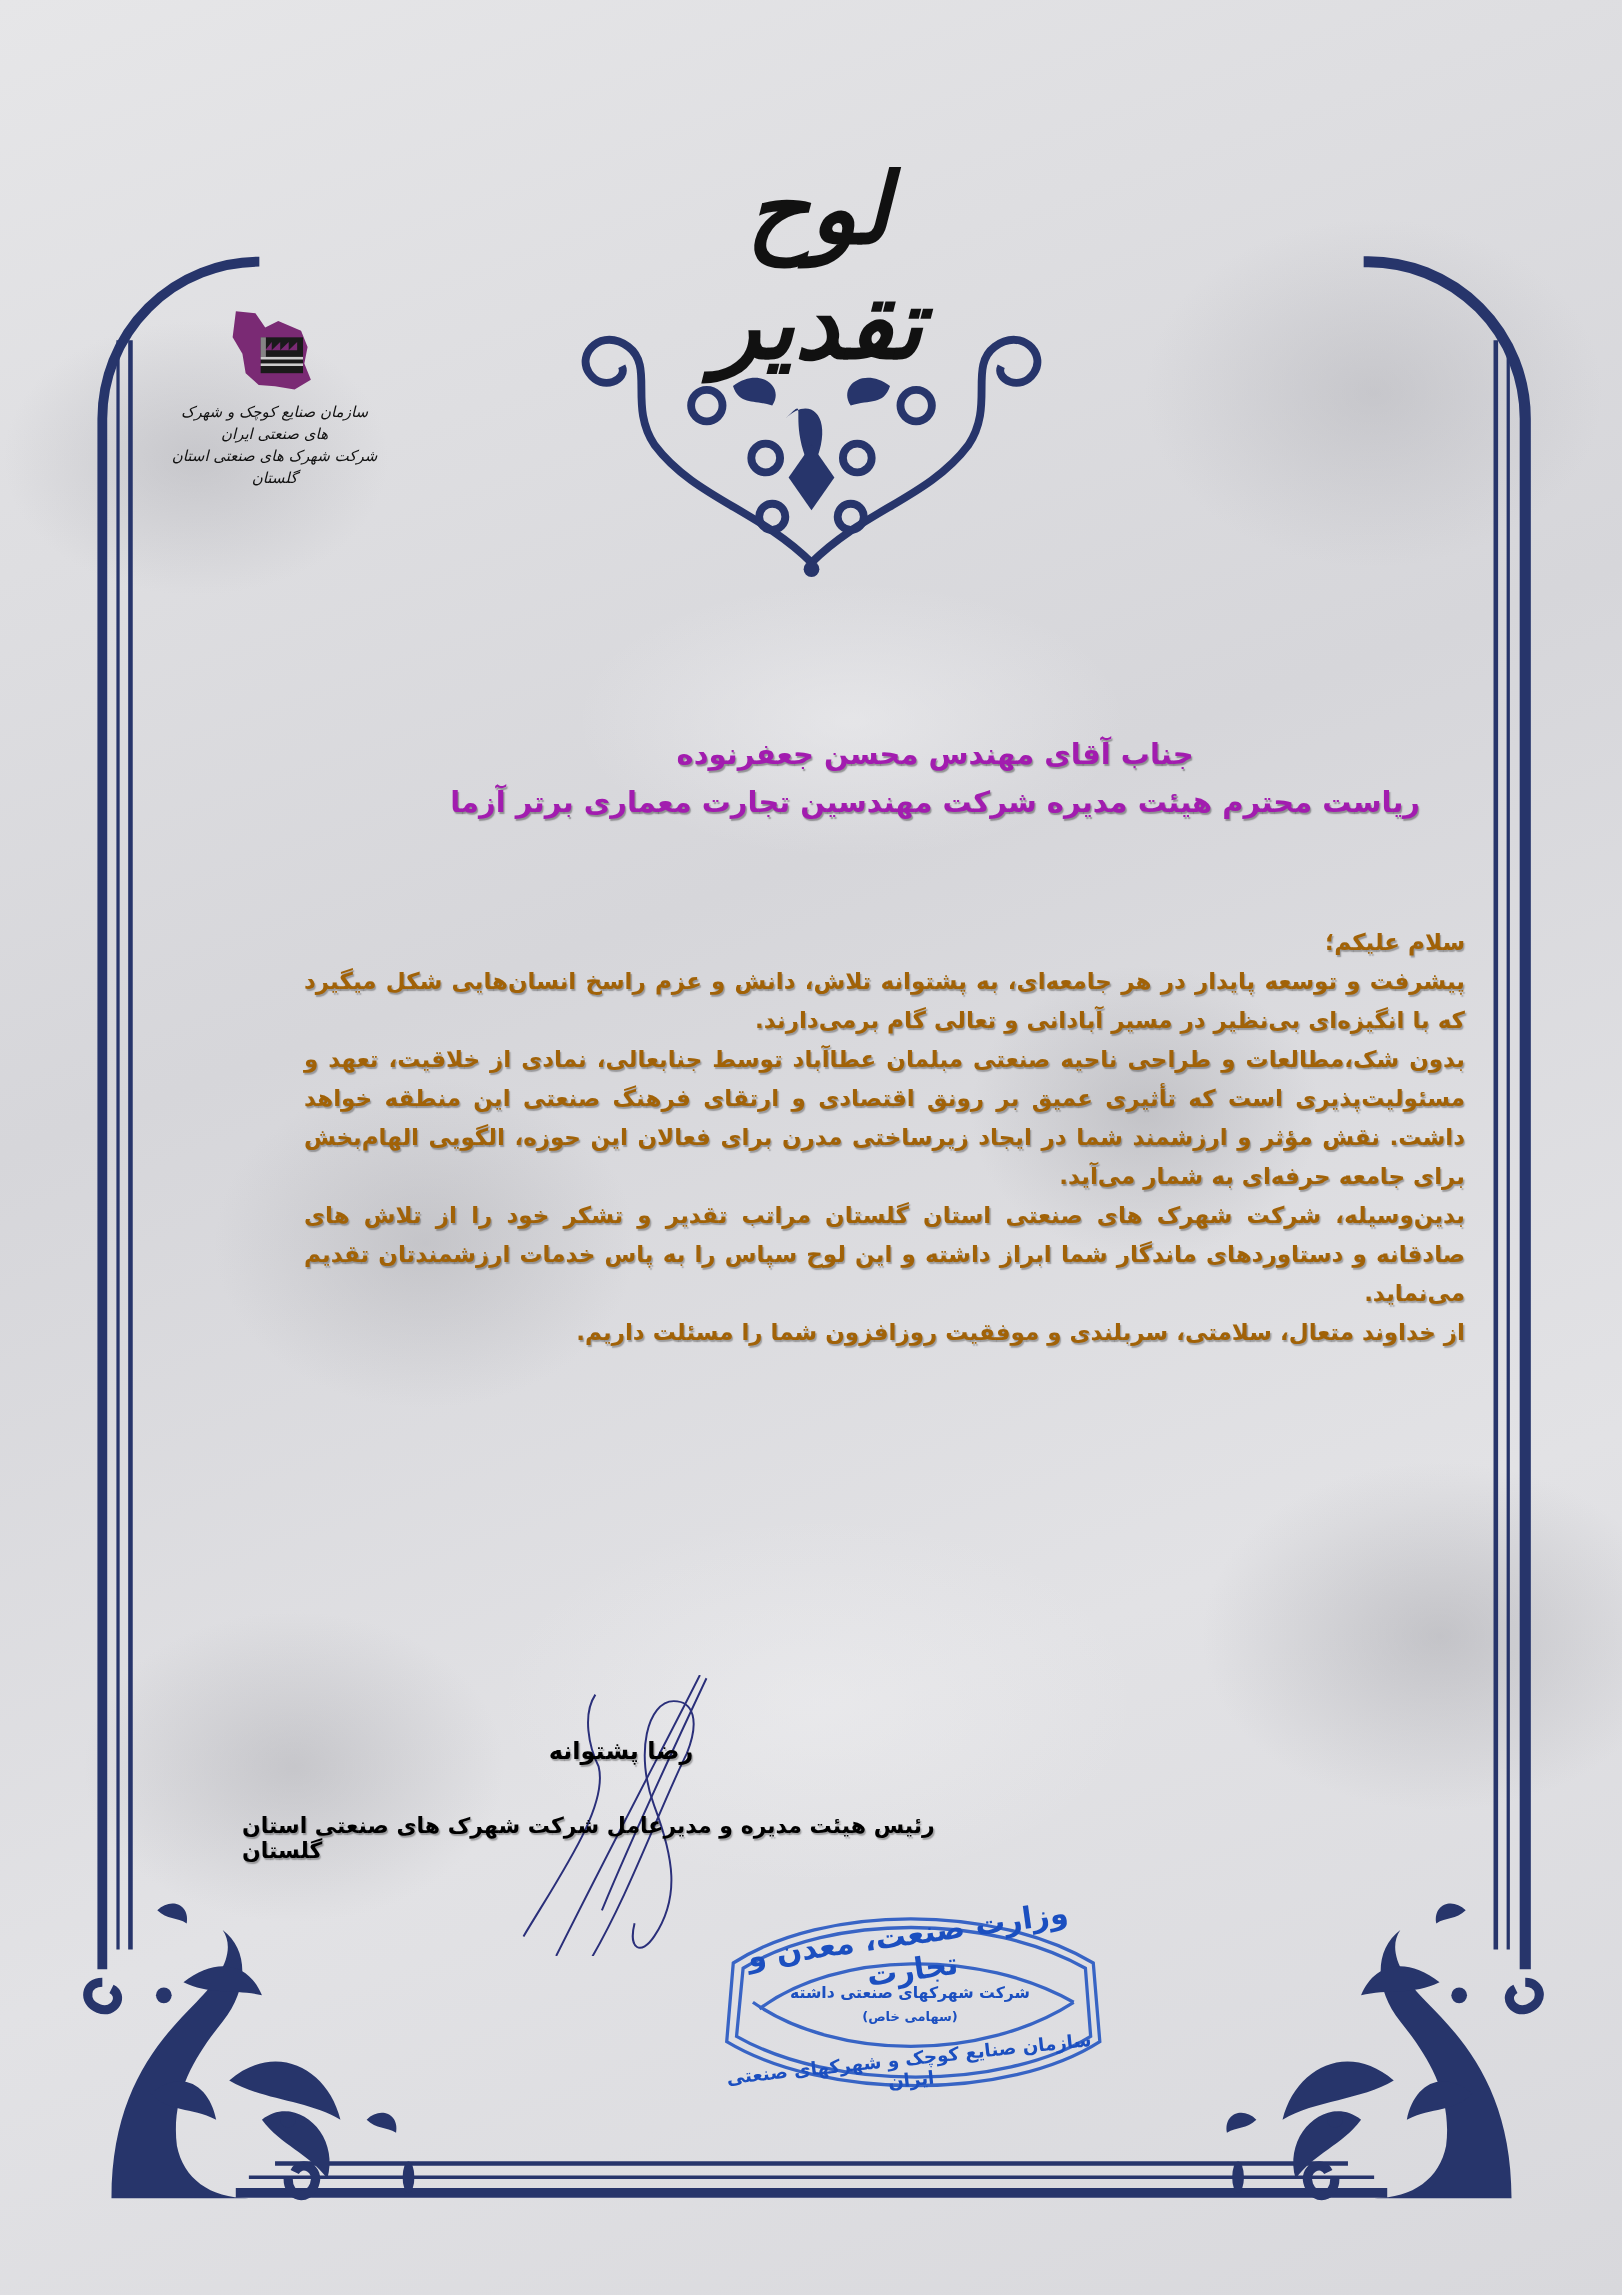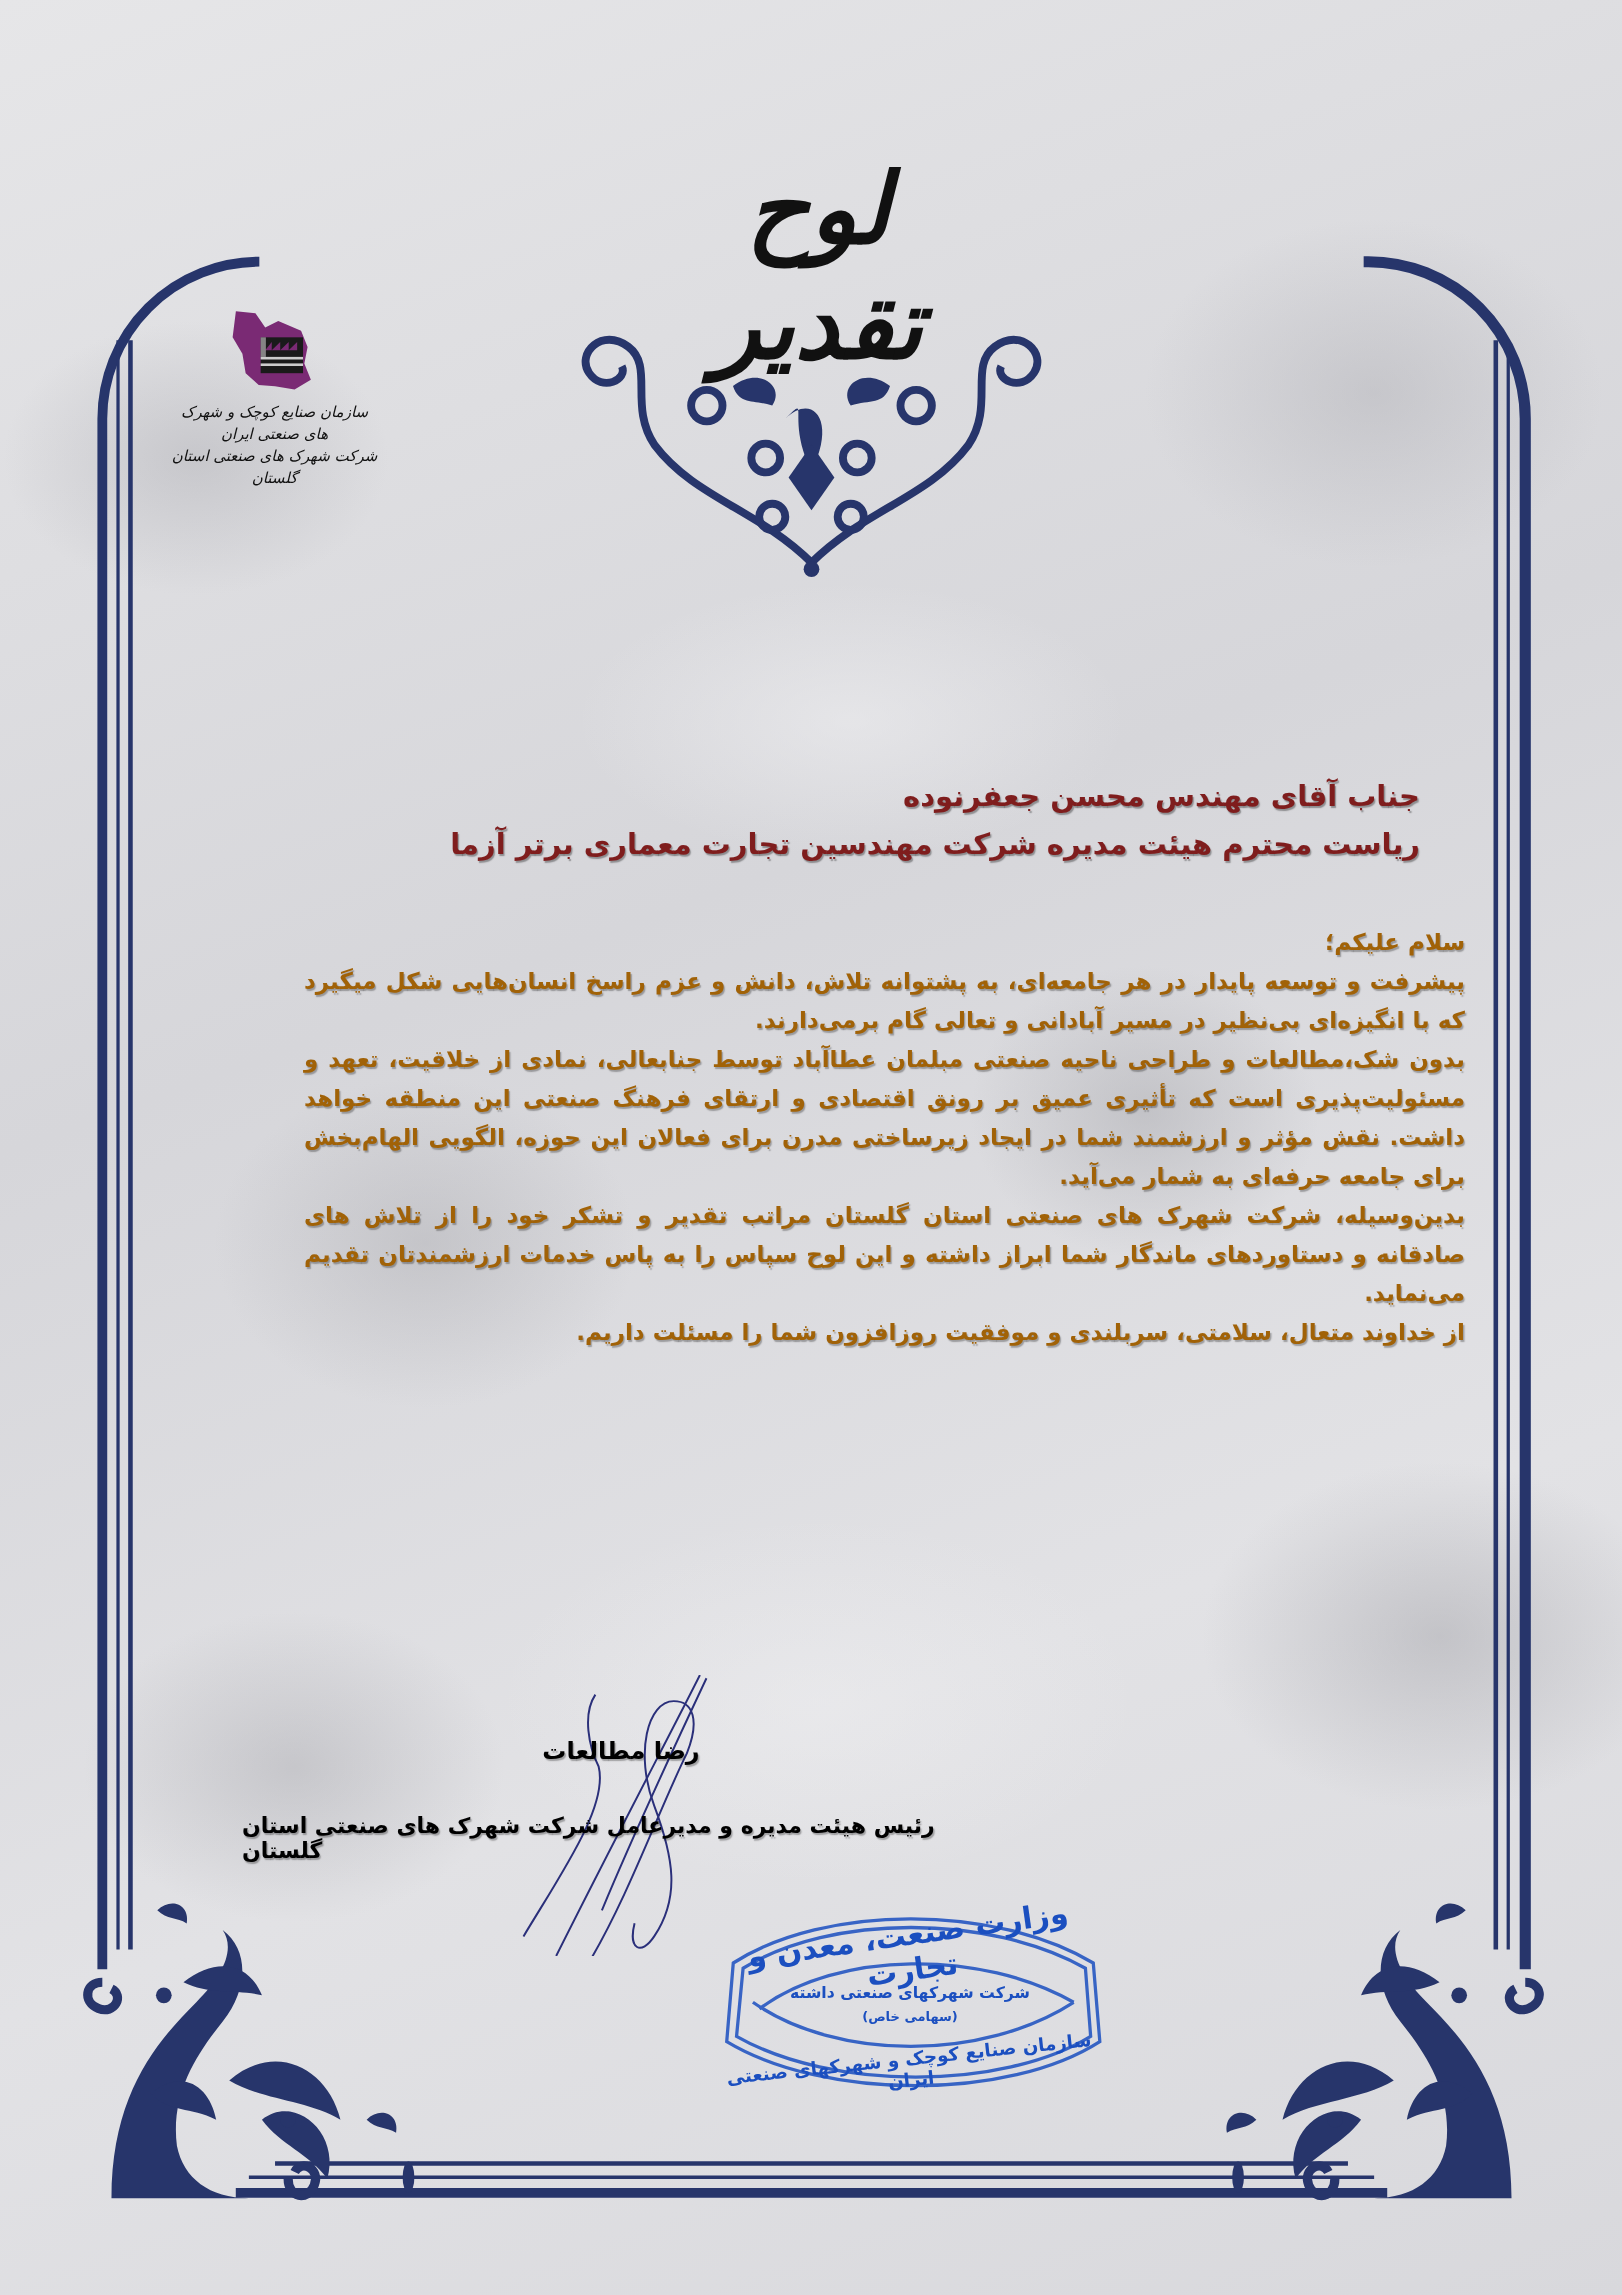--- a/index.html
+++ b/index.html
@@ -30,22 +30,22 @@
   }
   .logo {
     position: absolute; left: 170px; top: 308px; width: 209px;
     text-align: center;
   }
   .logo-caption {
     direction: rtl; font-family: "DejaVu Serif", serif; font-style: italic;
     font-size: 15px; color: #111; line-height: 22px; margin-top: 3px;
   }
   .recipient {
-    position: absolute; right: 203px; top: 772px; direction: rtl; text-align: right;
-    font-family: "DejaVu Sans", sans-serif; font-weight: bold; color: #7f1d1d;
+    position: absolute; right: 203px; top: 730px; direction: rtl; text-align: center;
+    font-family: "DejaVu Sans", sans-serif; font-weight: bold; color: #a21caf;
     font-size: 29px; line-height: 48px;
     text-shadow: 1.3px 2px 1.3px rgba(0,0,0,0.35);
   }
   .body-text {
     position: absolute; left: 304px; width: 1161px; top: 923px;
     direction: rtl; text-align: justify; text-align-last: right;
     font-family: "DejaVu Sans", sans-serif; font-weight: bold; color: #a16207;
     font-size: 23px; line-height: 39px;
     text-shadow: 1.3px 2px 1.3px rgba(0,0,0,0.3);
   }
@@ -175,21 +175,21 @@
 
 <svg class="signature" viewBox="0 0 420 430">
   <g fill="none" stroke="#2a2f7a" stroke-width="3">
     <path d="M170 30 C150 60 160 110 175 140 C190 200 120 300 60 400"></path>
     <path d="M160 440 C220 340 270 200 310 120 C330 70 320 40 290 40 C250 40 230 120 260 200 C290 280 300 340 260 400 C240 430 220 420 230 380"></path>
     <path d="M330 0 C290 80 200 250 110 430"></path>
     <path d="M340 5 C300 90 230 240 180 360"></path>
   </g>
 </svg>
 
-<div class="signer-name">رضا مطالعات</div>
+<div class="signer-name">رضا پشتوانه</div>
 <div class="signer-title">رئیس هیئت مدیره و مدیرعامل شرکت شهرک های صنعتی استان گلستان</div>
 
 <div class="stamp">
   <svg width="406" height="216" viewBox="0 0 620 330" style="position:absolute;left:0;top:0">
     <g fill="none" stroke="#1b4fc0" stroke-width="5" opacity="0.85">
       <path d="M40 110 C180 20 440 20 590 110 L600 230 C460 320 180 320 30 230 Z"></path>
       <path d="M55 118 C190 35 430 35 578 118 L586 222 C450 305 190 305 45 222 Z"></path>
       <path d="M80 180 C200 90 420 90 560 170"></path>
       <path d="M70 170 C200 260 420 260 560 170"></path>
     </g>

